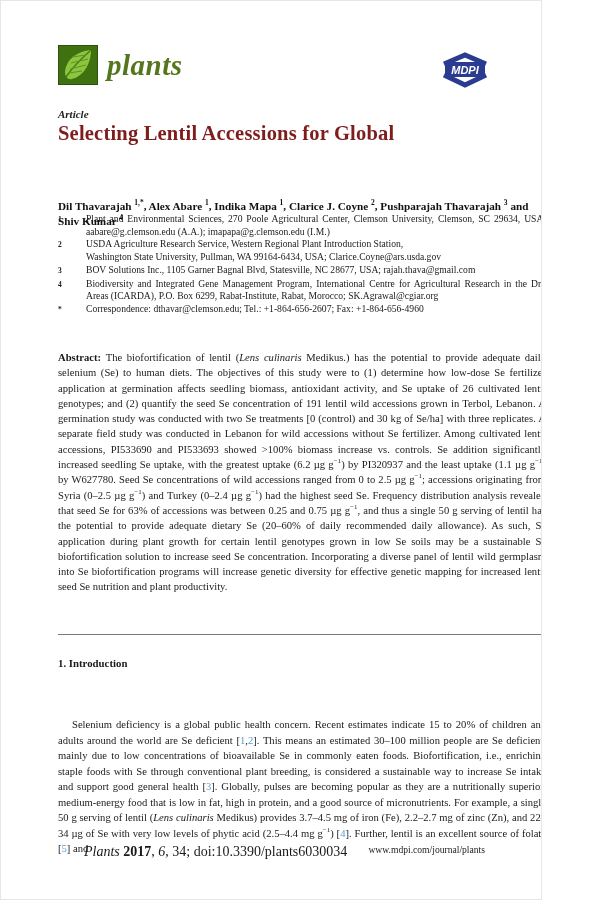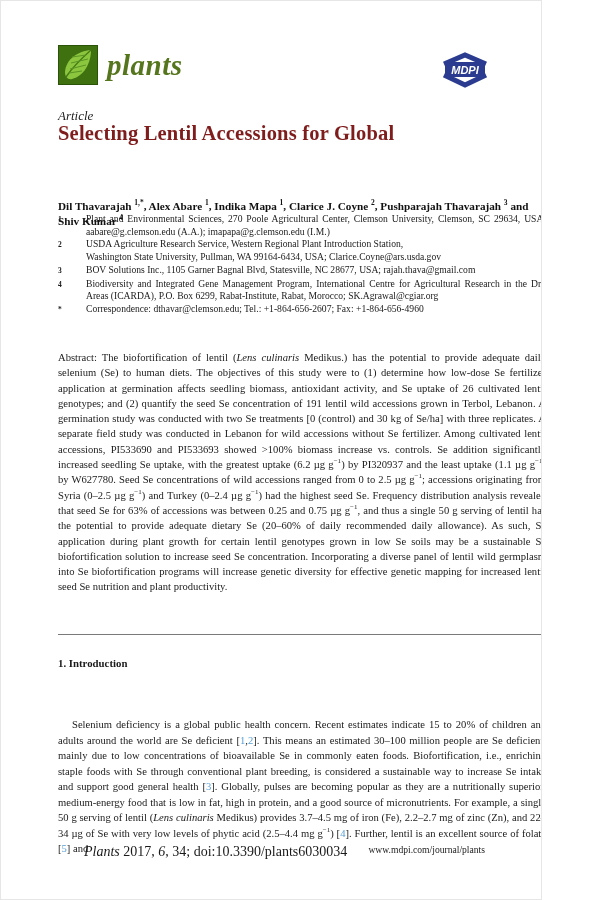--- a/index.html
+++ b/index.html
@@ -18,21 +18,21 @@
   .logo-row{top:44px;left:57px;right:44px;height:46px;}
   .plants-logo{display:flex;align-items:center;gap:9px;position:absolute;left:0;top:0;}
   .leaf-box{width:40px;height:40px;display:block;}
   .plants-word{
     font-style:italic;font-weight:bold;
     font-size:29px;color:#55761c;letter-spacing:0.5px;
     font-family:"Liberation Serif","DejaVu Serif",serif;
   }
   .mdpi-logo{position:absolute;right:3px;top:7px;width:58px;height:36px;}
   
-  .article-label{top:107px;left:57px;font-style:italic;font-size:13px;color:#222;}
+  .article-label{top:107px;left:57px;font-style:italic;font-size:11px;color:#222;font-weight:bold;}
   .title{top:120px;left:57px;width:460px;font-weight:bold;font-size:20.5px;line-height:24px;letter-spacing:0.2px;color:#7f1d1d;}
   
   .authors{top:170px;left:57px;width:488px;font-weight:bold;font-size:11.2px;line-height:14.5px;color:#111;margin-top:28px;}
   .authors sup{font-size:7.5px;}
   
   .affils{top:212px;left:57px;width:488px;font-size:9.6px;line-height:12.7px;}
   .affil-row{display:flex;}
   .affil-marker{width:16px;flex:0 0 16px;font-weight:bold;font-size:7.5px;vertical-align:top;padding-top:1px;}
   .affil-text{flex:1;text-align:justify;white-space:pre-line;margin-left:12px;}
   
@@ -43,21 +43,21 @@
   .keywords{top:603px;left:57px;width:488px;font-size:10.6px;}
   
   .rule{top:633px;left:57px;width:488px;height:0;border-top:1.6px solid #7a7a7a;}
   
   .section-heading{top:656px;left:57px;width:488px;font-weight:bold;font-size:10.8px;}
   .intro-para{top:680px;left:57px;width:488px;font-size:10.6px;line-height:15.5px;text-align:justify;text-indent:14px;margin-top:36px;}
   
   .footer-left{top:843px;left:70px;font-size:14px;margin-left:13px;}
   .footer-right{top:843px;right:56px;font-size:9.6px;}
   sup{font-size:7px;line-height:0;}
-  .seg-b{font-weight:normal;}
+  .seg-b{font-weight:bold;}
   .seg-i{font-style:italic;}
   .seg-blue{color:#58a0d6;}
 </style>
 </head>
 <body>
 
 <div class="page">
 
   <div class="abs logo-row">
     <div class="plants-logo">

